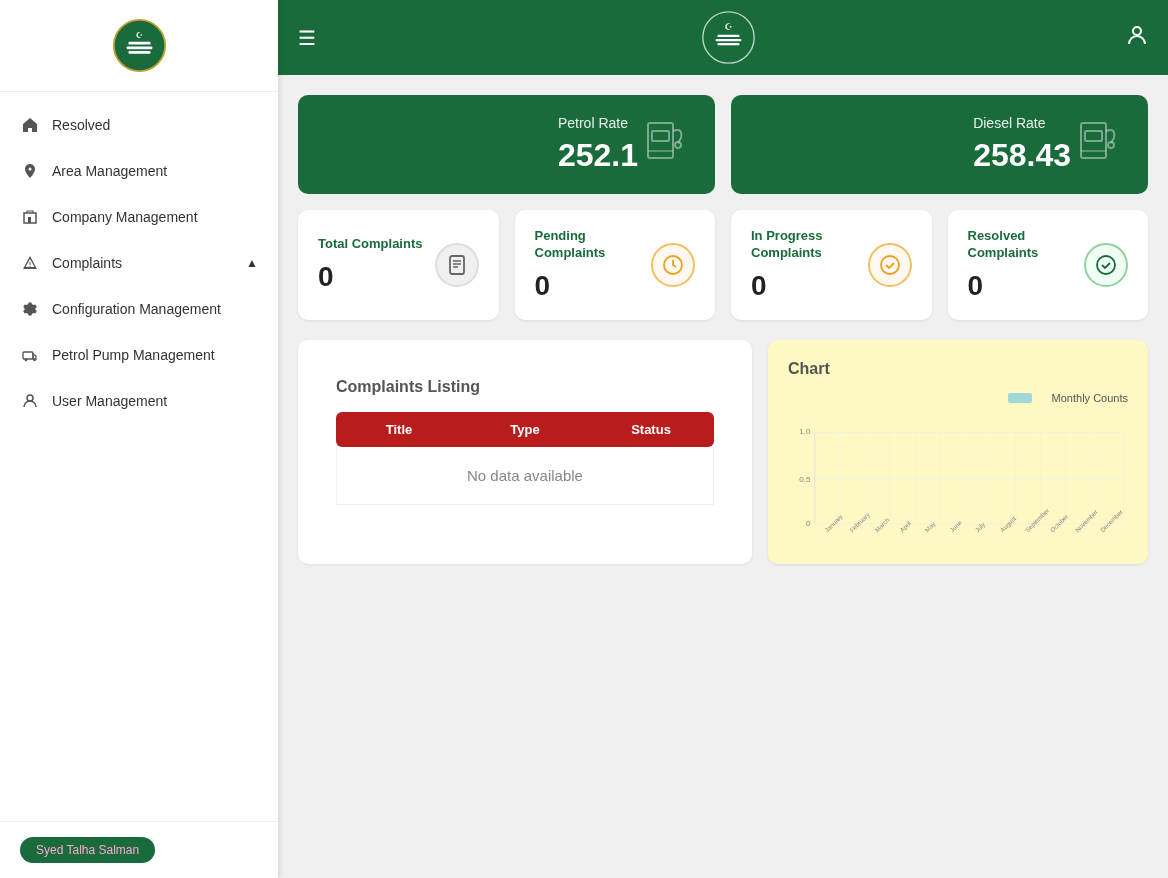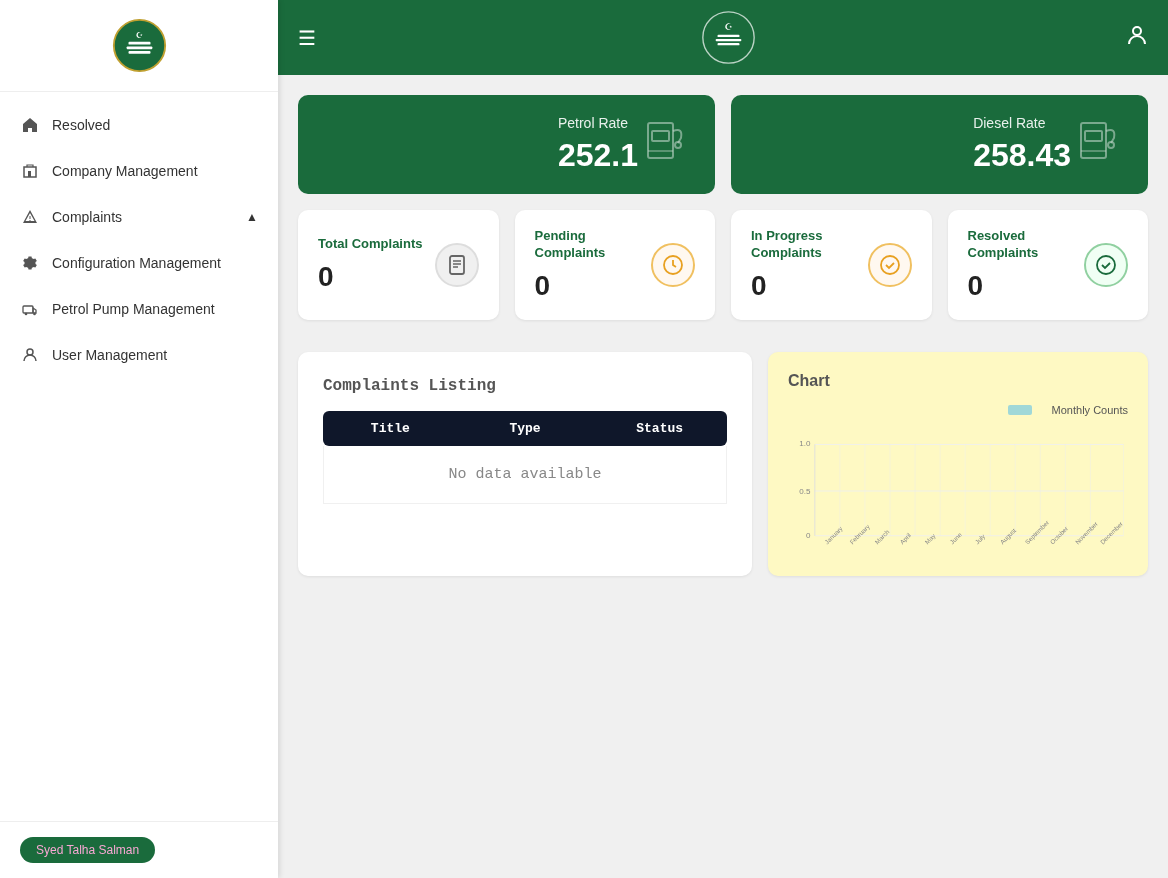--- a/index.html
+++ b/index.html
@@ -134,21 +134,21 @@
     .rate-card-icon {
       opacity: 0.7;
       font-size: 48px;
       line-height: 1;
     }
 
     
     .stat-cards {
       display: flex;
       gap: 16px;
-      margin-bottom: 32px;
+      margin-bottom: 20px;
       justify-content: center;
     }
     .stat-card {
       flex: 1;
       background: #fff;
       border-radius: 10px;
       padding: 18px 20px;
       display: flex;
       align-items: center;
       justify-content: space-between;
@@ -175,32 +175,31 @@
     .bottom-section {
       display: flex;
       gap: 16px;
     }
 
     
     .complaints-listing {
       flex: 1;
       background: #fff;
       border-radius: 10px;
-      padding: 25px;
+      padding: 38px;
       box-shadow: 0 1px 3px rgba(0,0,0,0.08);
-      font-family: Liberation Mono, monospace;
     }
     .complaints-listing h3 {
       font-size: 16px;
       color: #555;
       margin-bottom: 16px;
       font-weight: 600;
     }
     .table-header {
-      background: #0f172a;
+      background: #b91c1c;
       border-radius: 6px;
       display: flex;
       padding: 10px 0;
     }
     .table-header-cell {
       flex: 1;
       text-align: center;
       color: #fff;
       font-size: 13px;
       font-weight: 600;
@@ -273,20 +272,28 @@
 
     <div class="nav-item">
       <span class="nav-icon">
         <svg width="16" height="16" viewBox="0 0 16 16" fill="#555">
             <path d="M8 1L1 7v8h5v-4h4v4h5V7L8 1z"></path>
           </svg>
       </span>
       <span class="nav-label">Resolved</span>
     </div>
 
+    <div class="nav-item">
+      <span class="nav-icon">
+        <svg width="16" height="16" viewBox="0 0 16 16" fill="#555">
+            <path d="M8 1C5.24 1 3 3.24 3 6c0 3.75 5 9 5 9s5-5.25 5-9c0-2.76-2.24-5-5-5zm0 6.5a1.5 1.5 0 110-3 1.5 1.5 0 010 3z"></path>
+          </svg>
+      </span>
+      <span class="nav-label">Area Management</span>
+    </div>
 
 
     <div class="nav-item">
       <span class="nav-icon">
         <svg width="16" height="16" viewBox="0 0 16 16" fill="#555">
             <rect x="2" y="4" width="12" height="10" fill="none" stroke="#555" stroke-width="1.5"></rect>
             <rect x="6" y="8" width="3" height="6" fill="#555"></rect>
             <path d="M5 4V2h6v2" fill="none" stroke="#555" stroke-width="1.2"></path>
           </svg>
       </span>

